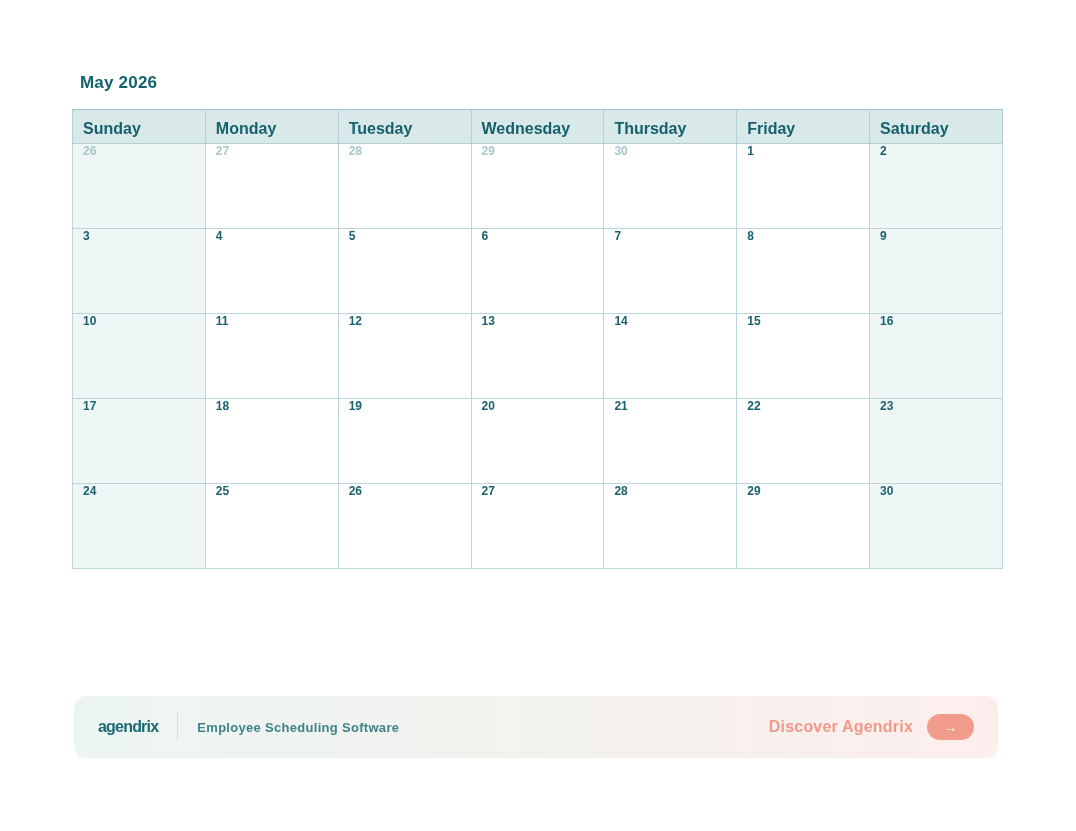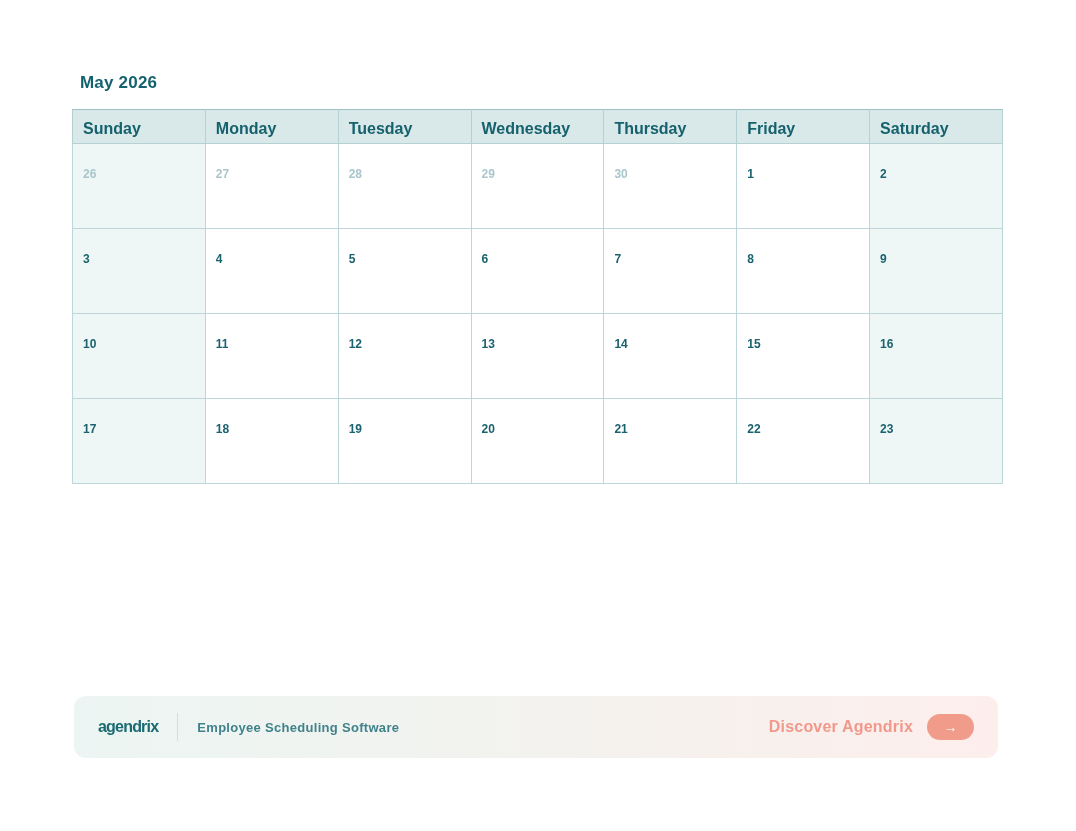--- a/index.html
+++ b/index.html
@@ -40,21 +40,21 @@
     font-size: 16px;
     font-weight: bold;
     text-align: left;
     padding: 4px 4px 0 10px;
     border: 1px solid #b5d1d4;
     border-top: 1px solid #9cc2c8;
   }
   table.calendar td {
     height: 85px;
     vertical-align: top;
-    padding: 23px 10px;
+    padding: 0 10px;
     font-size: 12px;
     font-weight: bold;
     color: #1a626e;
     background: #ffffff;
     border: 1px solid #bdd6d9;
   }
   table.calendar td.weekend { background: #eef7f5; }
   table.calendar td.muted span { color: #a9c6cc; }
 
   .footer-bar {
@@ -158,20 +158,29 @@
         </tr>
         <tr>
           <td class="weekend"><span>17</span></td>
           <td class=""><span>18</span></td>
           <td class=""><span>19</span></td>
           <td class=""><span>20</span></td>
           <td class=""><span>21</span></td>
           <td class=""><span>22</span></td>
           <td class="weekend"><span>23</span></td>
         </tr>
+        <tr>
+          <td class="weekend"><span>24</span></td>
+          <td class=""><span>25</span></td>
+          <td class=""><span>26</span></td>
+          <td class=""><span>27</span></td>
+          <td class=""><span>28</span></td>
+          <td class=""><span>29</span></td>
+          <td class="weekend"><span>30</span></td>
+        </tr>
       </tbody>
   </table>
 </div>
 
 <div class="footer-bar">
   <span class="footer-logo">agendrix</span>
   <span class="footer-divider"></span>
   <span class="footer-tagline">Employee Scheduling Software</span>
   <div class="footer-cta">
     <span class="cta-label">Discover Agendrix</span>

